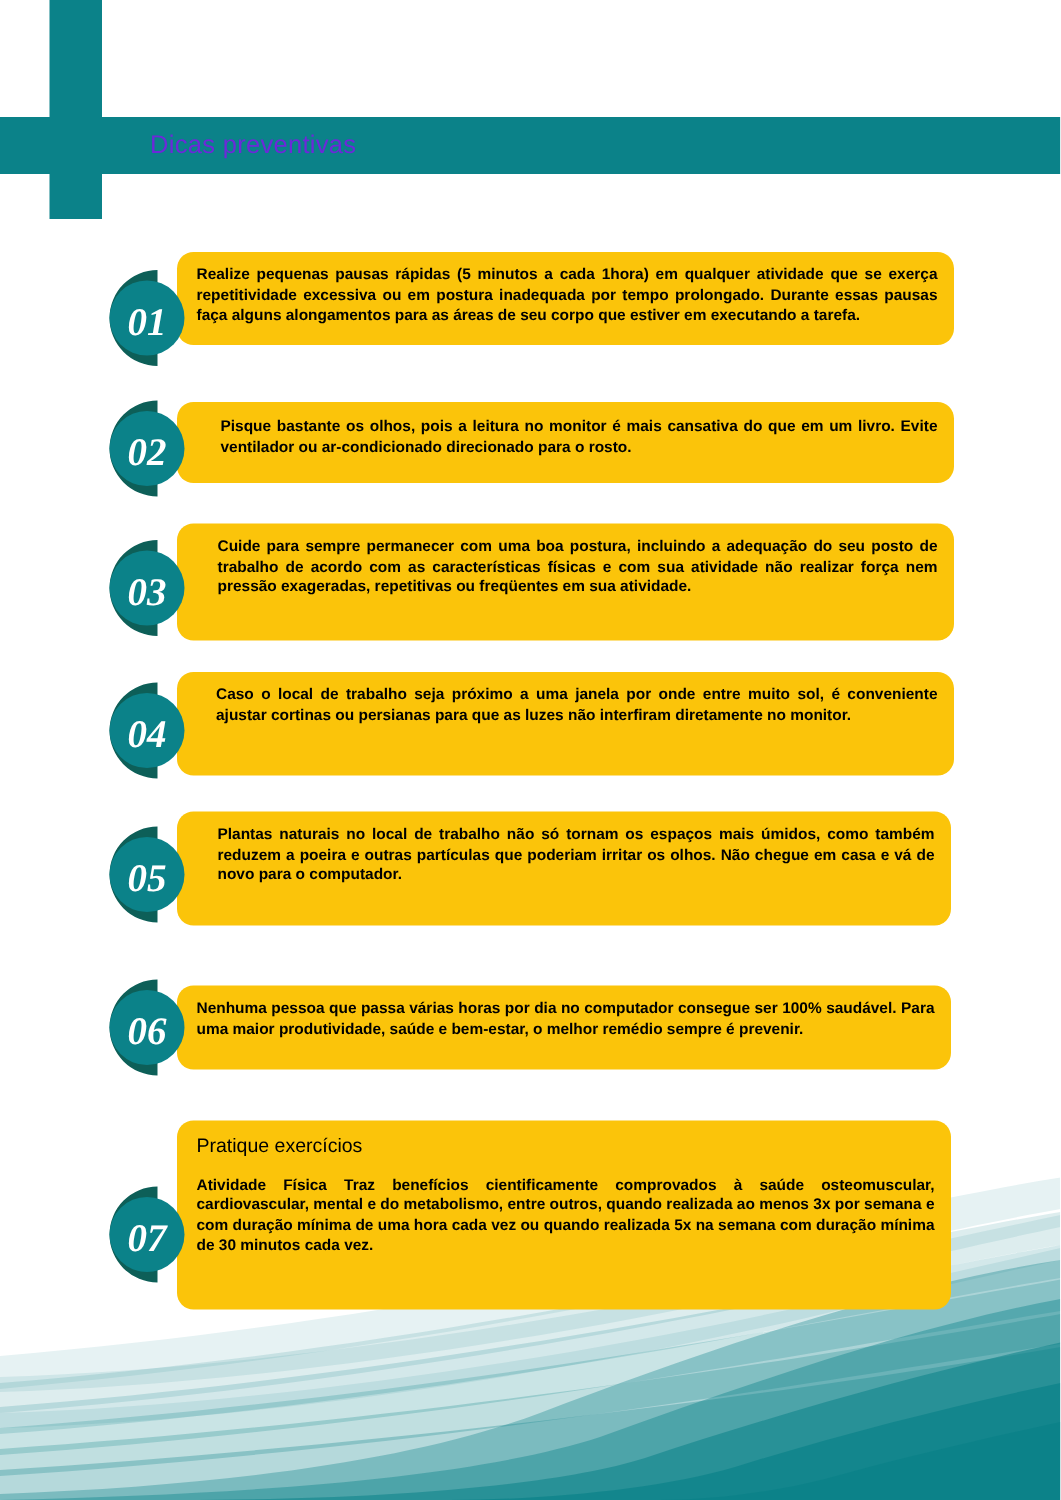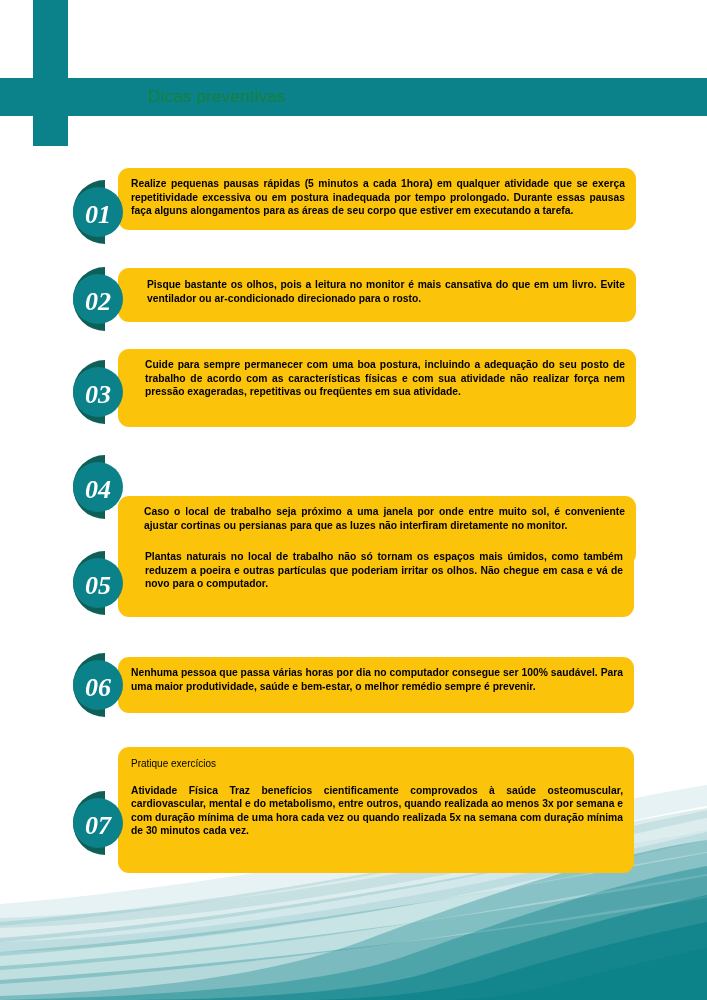--- a/index.html
+++ b/index.html
@@ -35,27 +35,26 @@
     width: 707px;
     height: 38px;
     background: #0b8289;
   }
   .header-title {
     position: absolute;
     left: 100px;
     top: 78px;
     height: 38px;
     line-height: 38px;
-    color: #15803d;
+    color: #6d28d9;
     font-size: 17px;
     font-weight: 400;
     letter-spacing: 0.2px;
     white-space: nowrap;
     z-index: 3;
-    margin-left: 48px;
   }
 
   
   .tips {
     position: absolute;
     left: 0;
     top: 0;
     width: 707px;
   }
   .tip {
@@ -82,21 +81,21 @@
     line-height: 13.6px;
     text-align: justify;
     text-justify: inter-word;
     box-sizing: border-box;
     z-index: 2;
   }
   .tipbox .body { margin: 0; }
   .tipbox .tip-title {
     margin: 0 0 13px 0;
     font-weight: 400;
-    font-size: 10px;
+    font-size: 13px;
     text-align: left;
   }
 
   
   .waves {
     position: absolute;
     left: 0;
     bottom: 0;
     width: 707px;
     height: 310px;
@@ -156,21 +155,21 @@
     </div>
 
     <div class="tip" style="top:448px;height:69px;">
       <div class="badge" style="top:3px;">
         <svg viewBox="0 0 72 72" width="72" height="72" aria-hidden="true">
           <path d="M47 4 A32 32 0 1 0 47 68 L47 59 A23 23 0 1 1 47 13 Z" fill="#0d5f58"></path>
           <circle cx="40" cy="36" r="25" fill="#0b8289"></circle>
           <text x="40" y="47" text-anchor="middle" font-family="Liberation Serif, serif" font-size="26" font-style="italic" font-weight="bold" fill="#ffffff">04</text>
         </svg>
       </div>
-      <div class="tipbox" style="left:118px;top:0;width:518px;height:69px;padding:9px 11px 9px 26px;margin-top:48px;">
+      <div class="tipbox" style="left:118px;top:0;width:518px;height:69px;padding:9px 11px 9px 26px;">
         <p class="body">Caso o local de trabalho seja próximo a uma janela por onde entre muito sol, é conveniente ajustar cortinas ou persianas para que as luzes não interfiram diretamente no monitor.</p>
       </div>
     </div>
 
     <div class="tip" style="top:541px;height:76px;">
       <div class="badge" style="top:6px;">
         <svg viewBox="0 0 72 72" width="72" height="72" aria-hidden="true">
           <path d="M47 4 A32 32 0 1 0 47 68 L47 59 A23 23 0 1 1 47 13 Z" fill="#0d5f58"></path>
           <circle cx="40" cy="36" r="25" fill="#0b8289"></circle>
           <text x="40" y="47" text-anchor="middle" font-family="Liberation Serif, serif" font-size="26" font-style="italic" font-weight="bold" fill="#ffffff">05</text>

